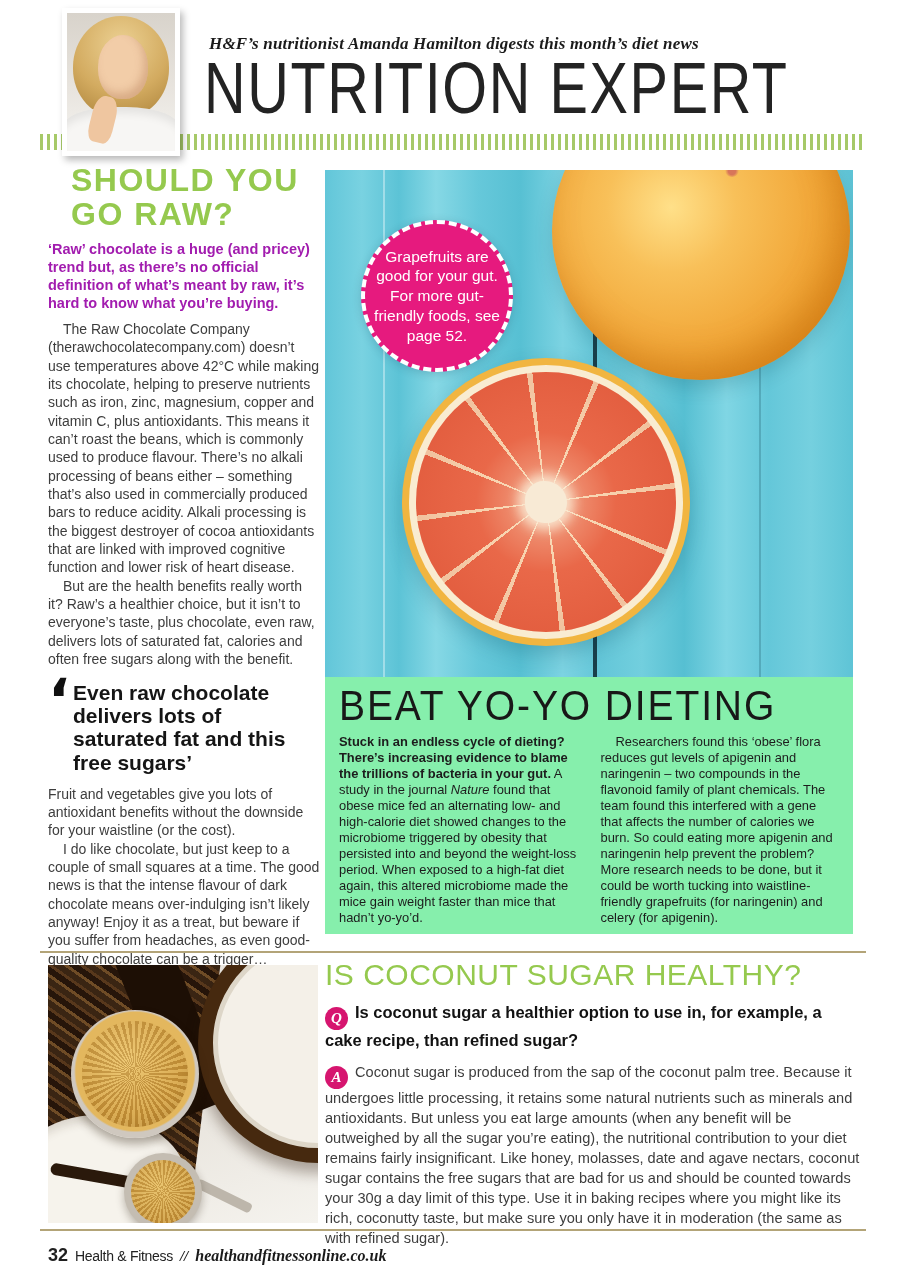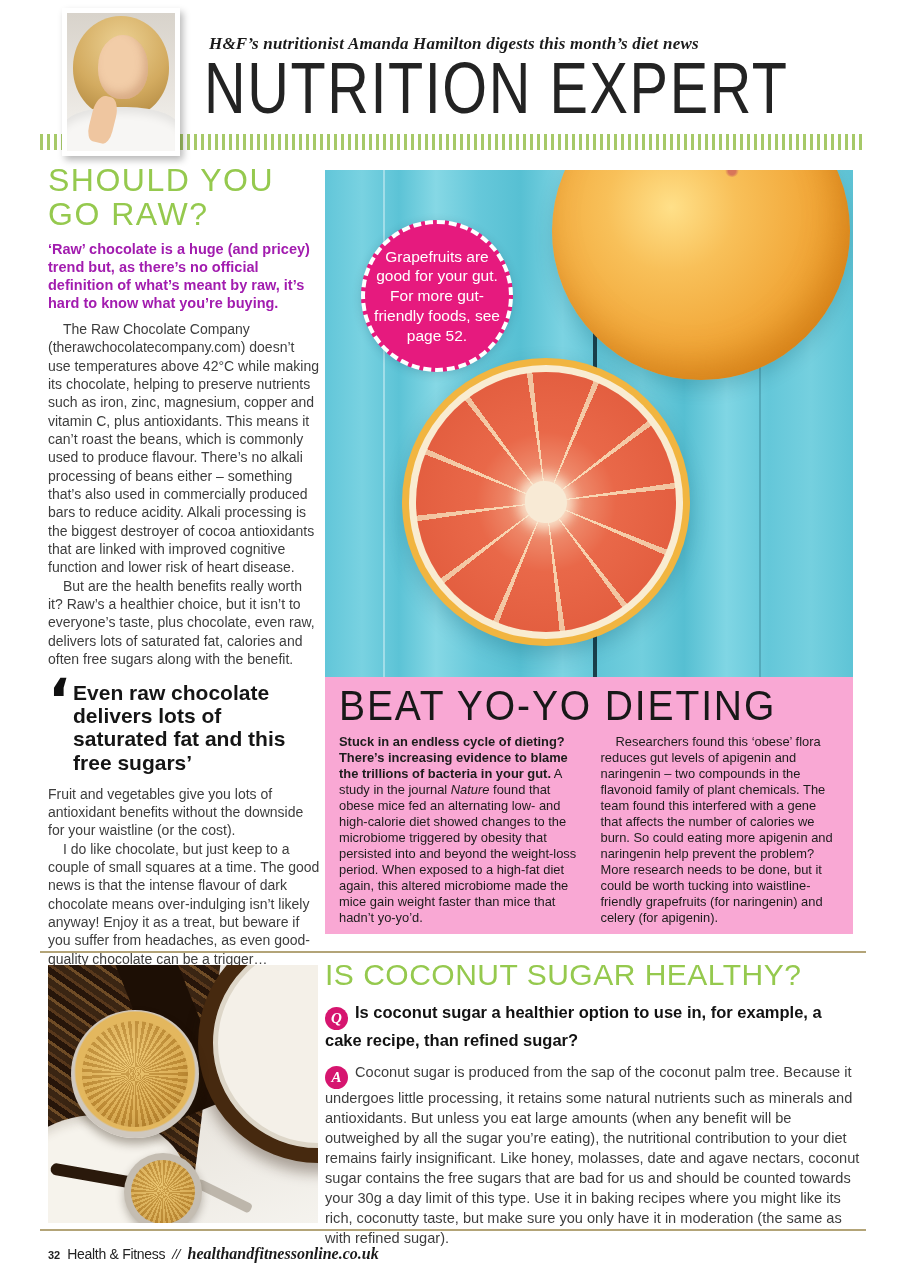--- a/index.html
+++ b/index.html
@@ -43,21 +43,21 @@
   }
   .dash-strip {
     position:absolute; left:40px; top:134px; width:826px; height:16px;
     background:repeating-linear-gradient(90deg,#a6c968 0 3px, rgba(0,0,0,0) 3px 7px);
   }
 
   
   .left-col { position:absolute; left:48px; top:164px; width:272px; }
   .h-green {
     font-size:32px; line-height:1.05; letter-spacing:1.5px;
-    color:#95c94e; font-weight:400; margin-bottom:10px;
+    color:#95c94e; font-weight:700; margin-bottom:10px;margin-left:23px;
   }
   .h-green span { display:block; }
   .lead { font-size:14.5px; line-height:1.24; font-weight:700; color:#a21caf; margin-bottom:7px; }
   .body-p { font-size:14px; line-height:1.31; color:#3d3d3d; }
   .ind { text-indent:15px; }
 
   .pullquote { display:flex; margin:13px 0 11px; }
   .pq-mark {
     font-family:"DejaVu Sans", sans-serif;
     font-size:58px; font-weight:700; color:#101010; line-height:40px; margin-right:3px;
@@ -93,21 +93,21 @@
   .badge {
     position:absolute; left:36px; top:50px; width:152px; height:152px; border-radius:50%;
     background:#e61a7e; border:4px dashed #ffffff;
     display:flex; align-items:center; justify-content:center; text-align:center;
     box-shadow:0 2px 10px rgba(0,40,60,0.18);
   }
   .badge-text { width:134px; font-size:15.5px; line-height:1.27; color:#ffffff; }
 
   
   .yellowbox { position:absolute; left:325px; top:677px; width:528px; height:257px;
-    background:#f9a8d4; padding:7px 14px 0; }
+    background:#86efac; padding:7px 14px 0; }
   .yb-title { font-size:42px; line-height:1.05; letter-spacing:2px; font-weight:400; color:#181818;
     white-space:nowrap; transform:scaleX(0.93); transform-origin:left top; margin-bottom:6px; }
   .yb-cols { display:flex; gap:23px; }
   .yb-col { flex:1; font-size:12.9px; line-height:1.24; color:#1c1c1c; }
   .yb-bold { font-weight:700; }
   .yb-it { font-style:italic; }
   .yb-col .ind2 { text-indent:15px; }
 
   
   .rule { position:absolute; left:40px; width:826px; height:2px; background:#b3a478; }
@@ -150,21 +150,21 @@
     white-space:nowrap; margin-bottom:11px; }
   .qa-badge { display:inline-flex; width:23px; height:23px; border-radius:50%; background:#d6156f;
     color:#ffffff; align-items:center; justify-content:center;
     font-family:"Liberation Serif", serif; font-style:italic; font-weight:700; font-size:15px;
     vertical-align:-5px; margin-right:7px; }
   .q-text { font-size:16.5px; line-height:1.32; font-weight:700; color:#121212; }
   .a-wrap { margin-top:11px; font-size:14.6px; line-height:1.37; color:#3d3d3d; }
 
   
   .footer { position:absolute; left:48px; top:1245px; display:flex; align-items:baseline; gap:7px; }
-  .f-num { font-size:11px; font-weight:700; color:#1f1f1f; }
+  .f-num { font-size:18px; font-weight:700; color:#1f1f1f; }
   .f-mag { font-size:14px; color:#222222; letter-spacing:-0.3px; }
   .f-sep, .f-url { font-family:"Liberation Serif", serif; font-style:italic; font-weight:600; color:#1a1a1a; }
   .f-sep { font-size:15px; } .f-url { font-size:16px; }
 </style>
 </head>
 <body>
 
 <div class="page">
 
   <div class="portrait">

